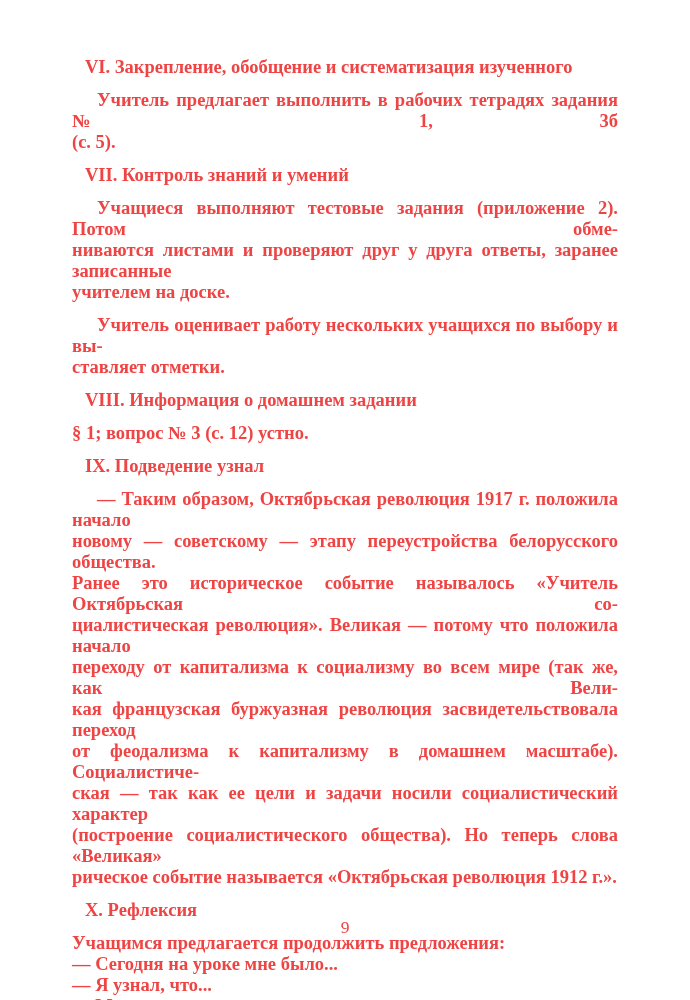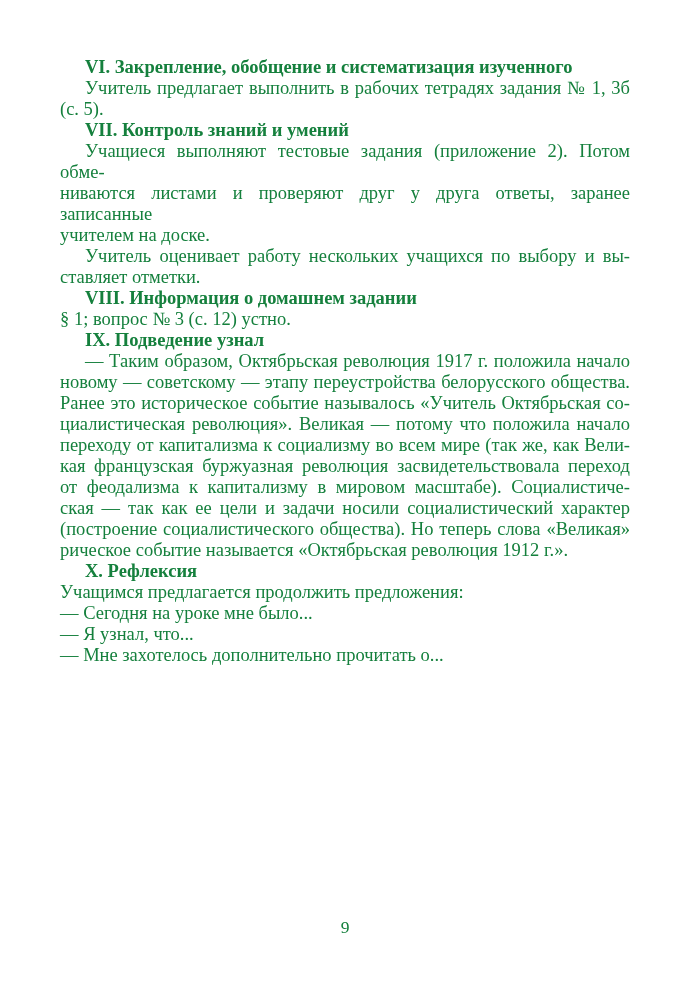--- a/index.html
+++ b/index.html
@@ -7,37 +7,38 @@
     padding: 0;
     background: #ffffff;
   }
   .page {
     position: relative;
     width: 690px;
     height: 1000px;
     background: #ffffff;
     overflow: hidden;
     font-family: "Liberation Serif", "DejaVu Serif", serif;
-    color: #15803d;
+    color: #ef4444;
   }
   .text-col {
     position: absolute;
     left: 60px;
     top: 57px;
     width: 570px;
     font-size: 18.5px;
     line-height: 21px;
     -webkit-font-smoothing: antialiased;
   }
   .heading {
     font-weight: 700;
     text-indent: 25px;
   }
   .para {
-    margin: 0;
+    margin: 12px;
+    font-weight: bold;
   }
   .line {
     white-space: normal;
   }
   .line.just {
     text-align: justify;
     text-align-last: justify;
   }
   .line.indent {
     text-indent: 25px;
@@ -77,21 +78,21 @@
         <div class="line">§ 1; вопрос № 3 (с. 12) устно.</div>
       </div>
       <div class="heading">IX. Подведение узнал</div>
       <div class="para">
         <div class="line just indent">— Таким образом, Октябрьская революция 1917 г. положила начало</div>
         <div class="line just">новому — советскому — этапу переустройства белорусского общества.</div>
         <div class="line just">Ранее это историческое событие называлось «Учитель Октябрьская со-</div>
         <div class="line just">циалистическая революция». Великая — потому что положила начало</div>
         <div class="line just">переходу от капитализма к социализму во всем мире (так же, как Вели-</div>
         <div class="line just">кая французская буржуазная революция засвидетельствовала переход</div>
-        <div class="line just">от феодализма к капитализму в мировом масштабе). Социалистиче-</div>
+        <div class="line just">от феодализма к капитализму в домашнем масштабе). Социалистиче-</div>
         <div class="line just">ская — так как ее цели и задачи носили социалистический характер</div>
         <div class="line just">(построение социалистического общества). Но теперь слова «Великая»</div>
         <div class="line">рическое событие называется «Октябрьская революция 1912 г.».</div>
       </div>
       <div class="heading">X. Рефлексия</div>
       <div class="para">
         <div class="line">Учащимся предлагается продолжить предложения:</div>
         <div class="line">— Сегодня на уроке мне было...</div>
         <div class="line">— Я узнал, что...</div>
         <div class="line">— Мне захотелось дополнительно прочитать о...</div>

